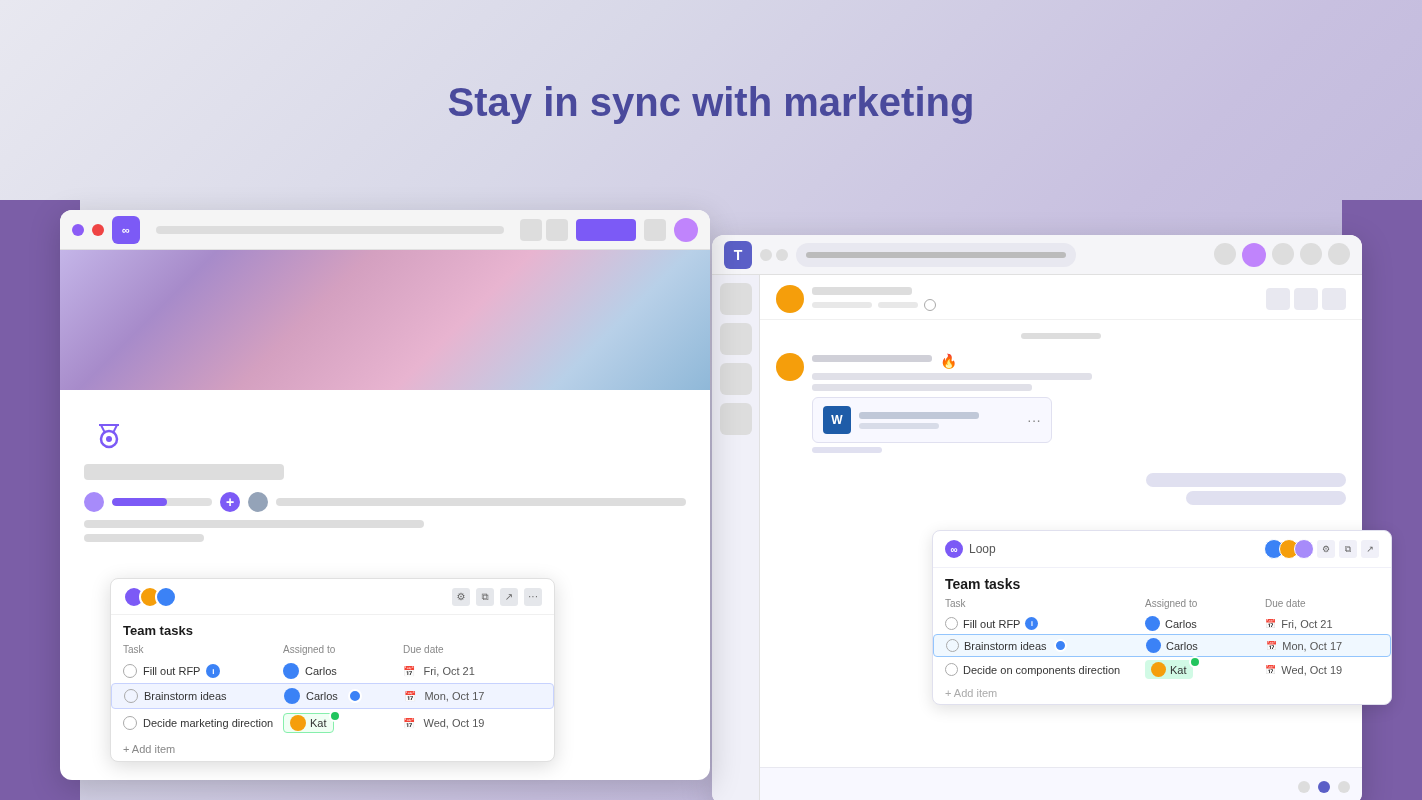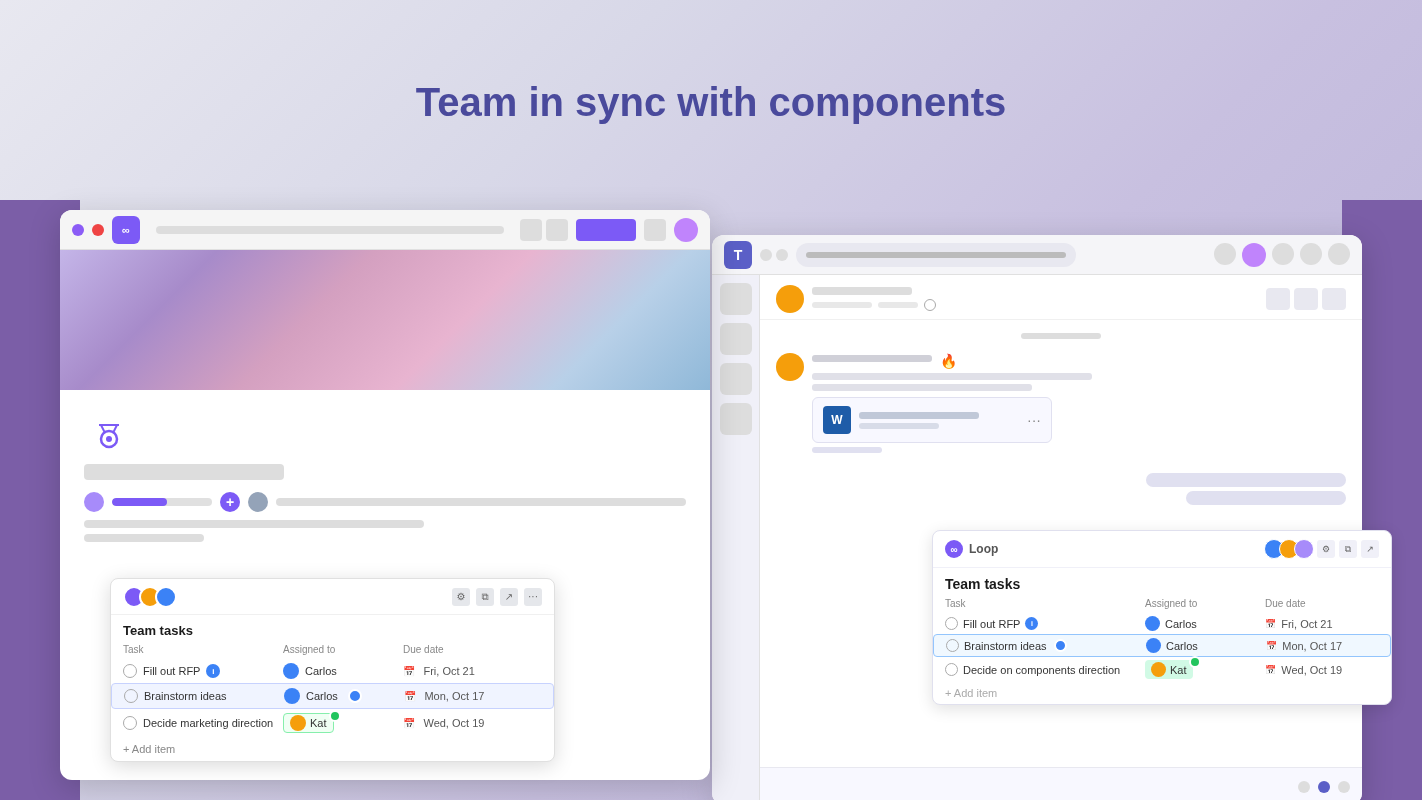--- a/index.html
+++ b/index.html
@@ -437,21 +437,21 @@
     }
 
     .loop-card-left {
       display: flex; align-items: center; gap: 6px;
     }
     .loop-icon {
       width: 18px; height: 18px; border-radius: 50%; background: #7c5af6;
       display: flex; align-items: center; justify-content: center;
       color: white; font-size: 10px; font-weight: bold;
     }
-    .loop-card-name { font-size: 12px; color: #555; font-weight: 700; }
+    .loop-card-name { font-size: 12px; color: #555; font-weight: 400; }
 
     .loop-card-avatars {
       display: flex;
     }
     .loop-card-avatar {
       width: 20px; height: 20px; border-radius: 50%; border: 1.5px solid #fff; margin-right: -5px;
     }
     .lca1 { background: #3b82f6; }
     .lca2 { background: #f59e0b; }
     .lca3 { background: #a78bfa; }
@@ -544,21 +544,21 @@
     .tmb-long { width: 200px; }
     .tmb-med { width: 160px; }
   </style>
 </head>
 <body>
 
 <div class="bg-gradient"></div>
 <div class="bg-purple-left"></div>
 <div class="bg-purple-right"></div>
 
-<h1 class="page-title">Team in sync with components</h1>
+<h1 class="page-title">Stay in sync with marketing</h1>
 
 <div class="window-left">
 
   <div class="win-titlebar">
     <div class="win-dot win-dot-purple"></div>
     <div class="win-dot win-dot-red"></div>
     <div style="width:28px;height:28px;border-radius:6px;background:#7c5af6;display:flex;align-items:center;justify-content:center;color:white;font-size:11px;font-weight:bold;">∞</div>
     <div class="win-toolbar-bar"></div>
     <div style="display:flex;gap:4px;">
       <div class="win-toolbar-icon-box"></div>

